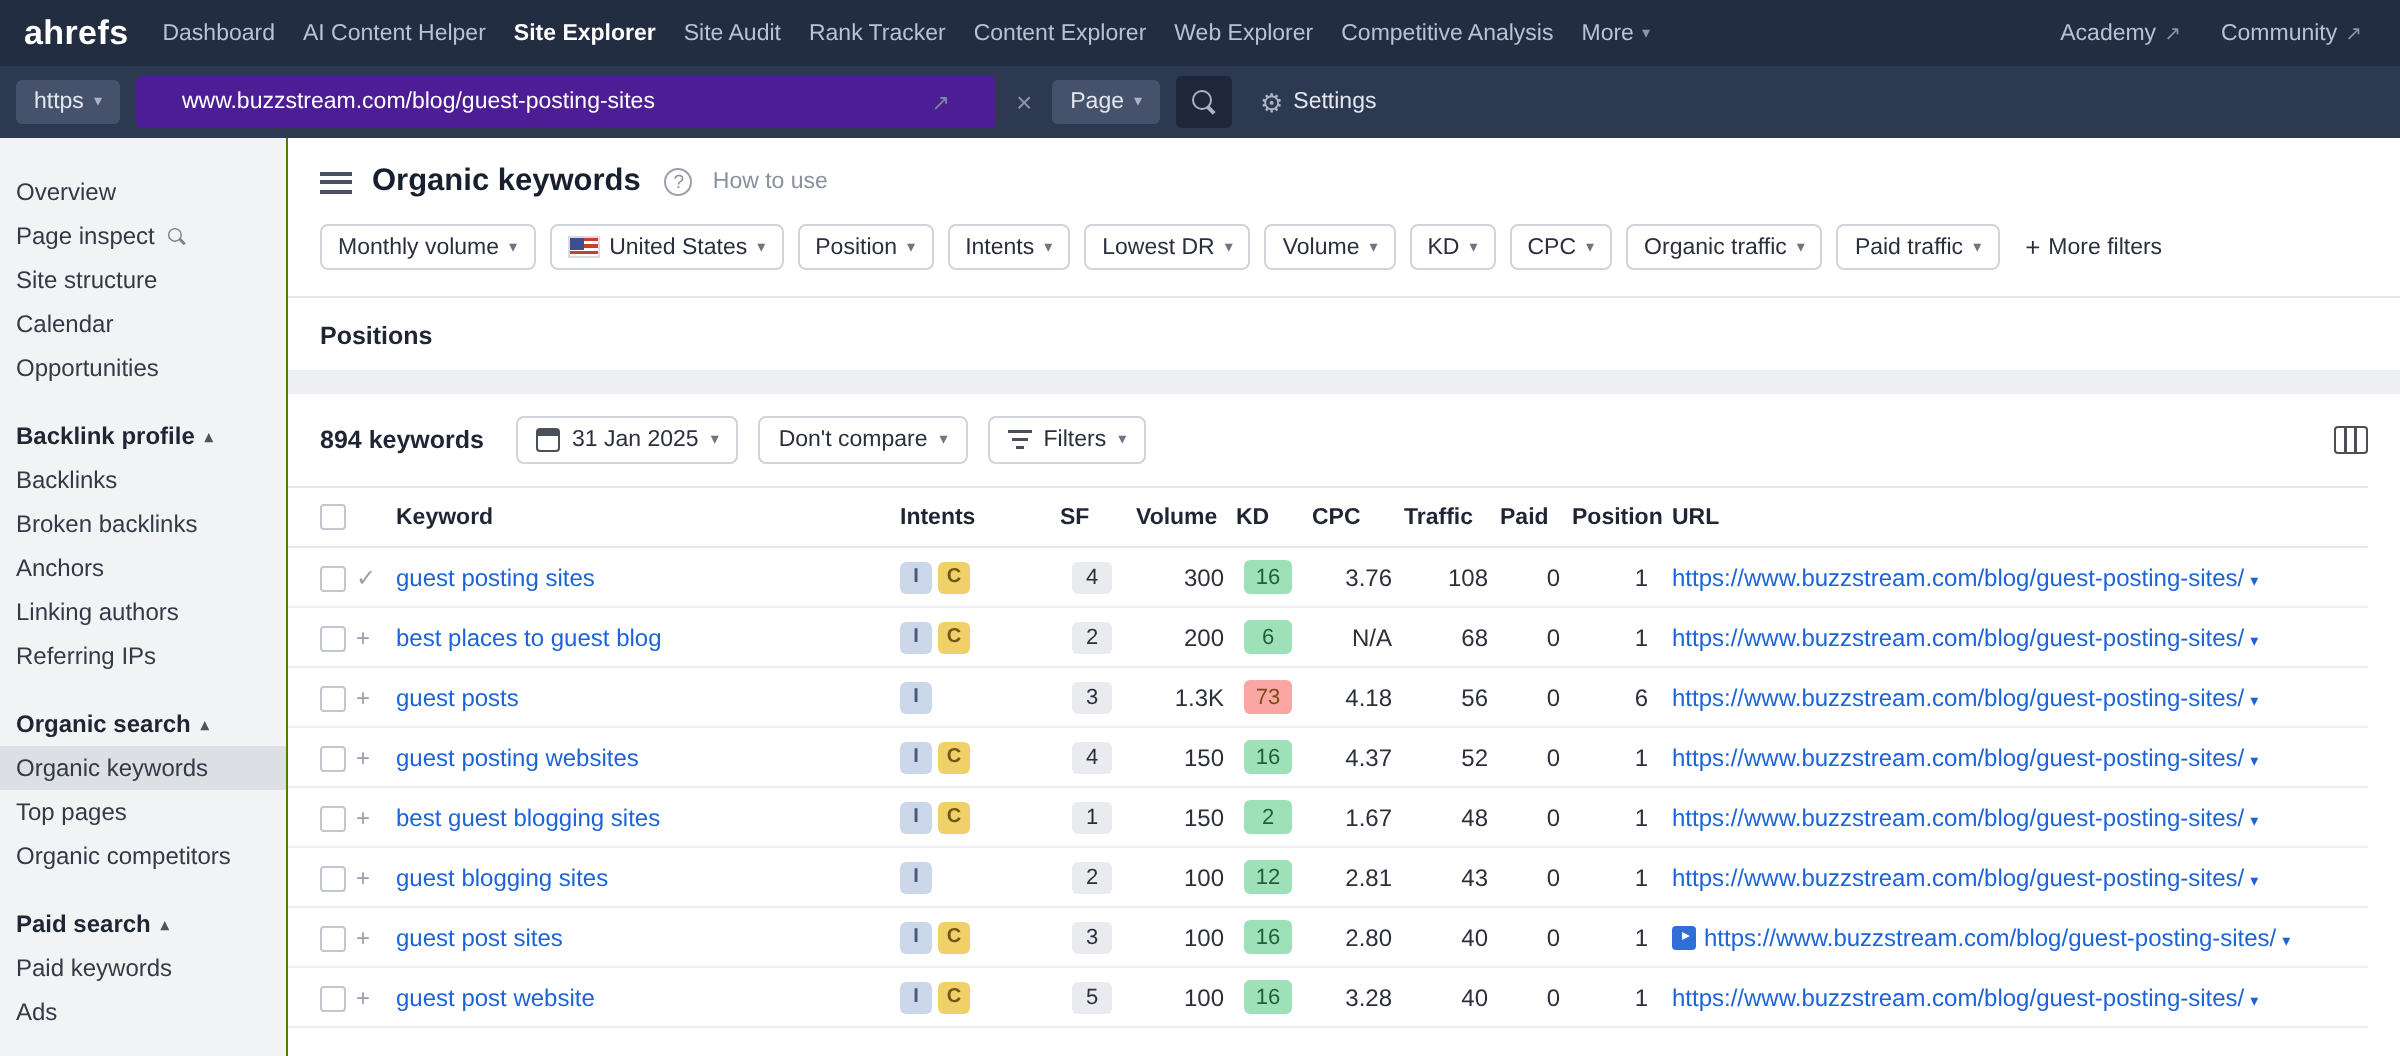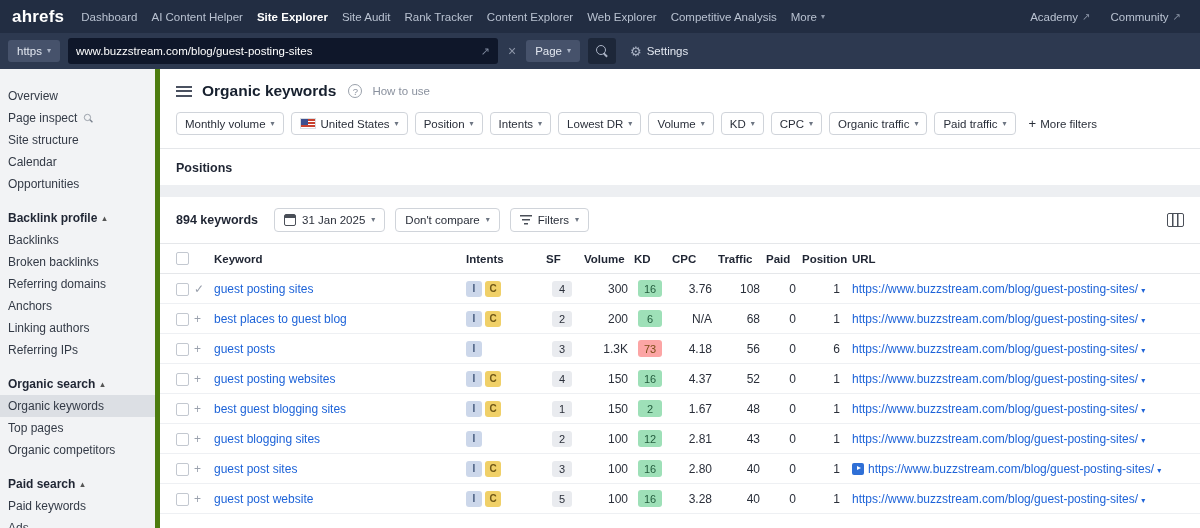--- a/index.html
+++ b/index.html
@@ -19,31 +19,31 @@
   .nav-item{color:#b9c2d1;font-size:11.5px;padding:0 7px;display:inline-flex;align-items:center;gap:4px;height:33px;white-space:nowrap;}
   .nav-item.active{color:#fff;font-weight:bold;text-align:center;}
   .caret{font-size:8px;color:#8d96a8;line-height:1;}
   .nav-right{margin-left:auto;display:flex;gap:6px;}
   .ext{font-size:10px;color:#8d96a8;}
 
   
   .urlbar{height:36px;background:var(--urlbar-bg);display:flex;align-items:center;padding:0 8px;gap:8px;}
   .dark-btn{background:#46526b;border:none;color:#e2e7f0;font-size:11.5px;border-radius:3px;padding:5px 9px;display:inline-flex;align-items:center;gap:5px;}
   .dark-btn .caret{color:#aab3c5;}
-  .url-field{background:#0f172a;border-radius:3px;display:flex;align-items:center;width:430px;padding:0 8px;height:26px;}
+  .url-field{background:#4c1d95;border-radius:3px;display:flex;align-items:center;width:430px;padding:0 23px;height:26px;}
   .url-input{flex:1;background:transparent;border:none;outline:none;color:#fff;font-size:11.5px;font-family:inherit;}
   .ext-ic{color:#7d879c;font-size:11px;cursor:pointer;}
   .close-ic{color:#8d96a8;font-size:14px;padding:0 2px;cursor:pointer;}
   .search-btn{background:#1d2739;border:none;border-radius:3px;width:28px;height:26px;display:inline-flex;align-items:center;justify-content:center;color:#aab3c5;}
   .settings{display:flex;align-items:center;gap:5px;color:#e2e7f0;font-size:11.5px;cursor:pointer;margin-left:6px;}
   .gear{font-size:13px;color:#aab3c5;}
 
   
   .layout{display:flex;height:459px;}
-  .sidebar{width:160px;background:var(--sidebar-bg);padding-top:16px;border-right:5px solid #4d7c0f;overflow:hidden;}
+  .sidebar{width:144px;background:var(--sidebar-bg);padding-top:16px;border-right:1px solid #4d7c0f;overflow:hidden;}
   .side-item{font-size:12px;color:#333a46;padding:4px 8px;display:flex;align-items:center;gap:5px;cursor:pointer;}
   .side-item.header{font-weight:bold;color:#1f2533;margin-top:12px;}
   .side-item.selected{background:var(--sidebar-selected-bg);}
   .caret-up{font-size:8px;color:#555;}
   .main{flex:1;background:#fff;min-width:0;}
 
   
   .main-header{display:flex;align-items:center;gap:10px;padding:13px 16px 9px;}
   .hamburger-icon{width:16px;height:11px;border-top:2px solid #4a5160;border-bottom:2px solid #4a5160;position:relative;cursor:pointer;}
   .hamburger-icon::after{content:"";position:absolute;top:2.5px;left:0;right:0;height:2px;background:#4a5160;}
@@ -234,24 +234,20 @@
       <div class="side-item">
         <span>Backlinks</span>
 
       </div>
 
       <div class="side-item">
         <span>Broken backlinks</span>
 
       </div>
 
-      <div class="side-item">
-        <span>Referring domains</span>
-
-      </div>
 
       <div class="side-item">
         <span>Anchors</span>
 
       </div>
 
       <div class="side-item">
         <span>Linking authors</span>
 
       </div>

